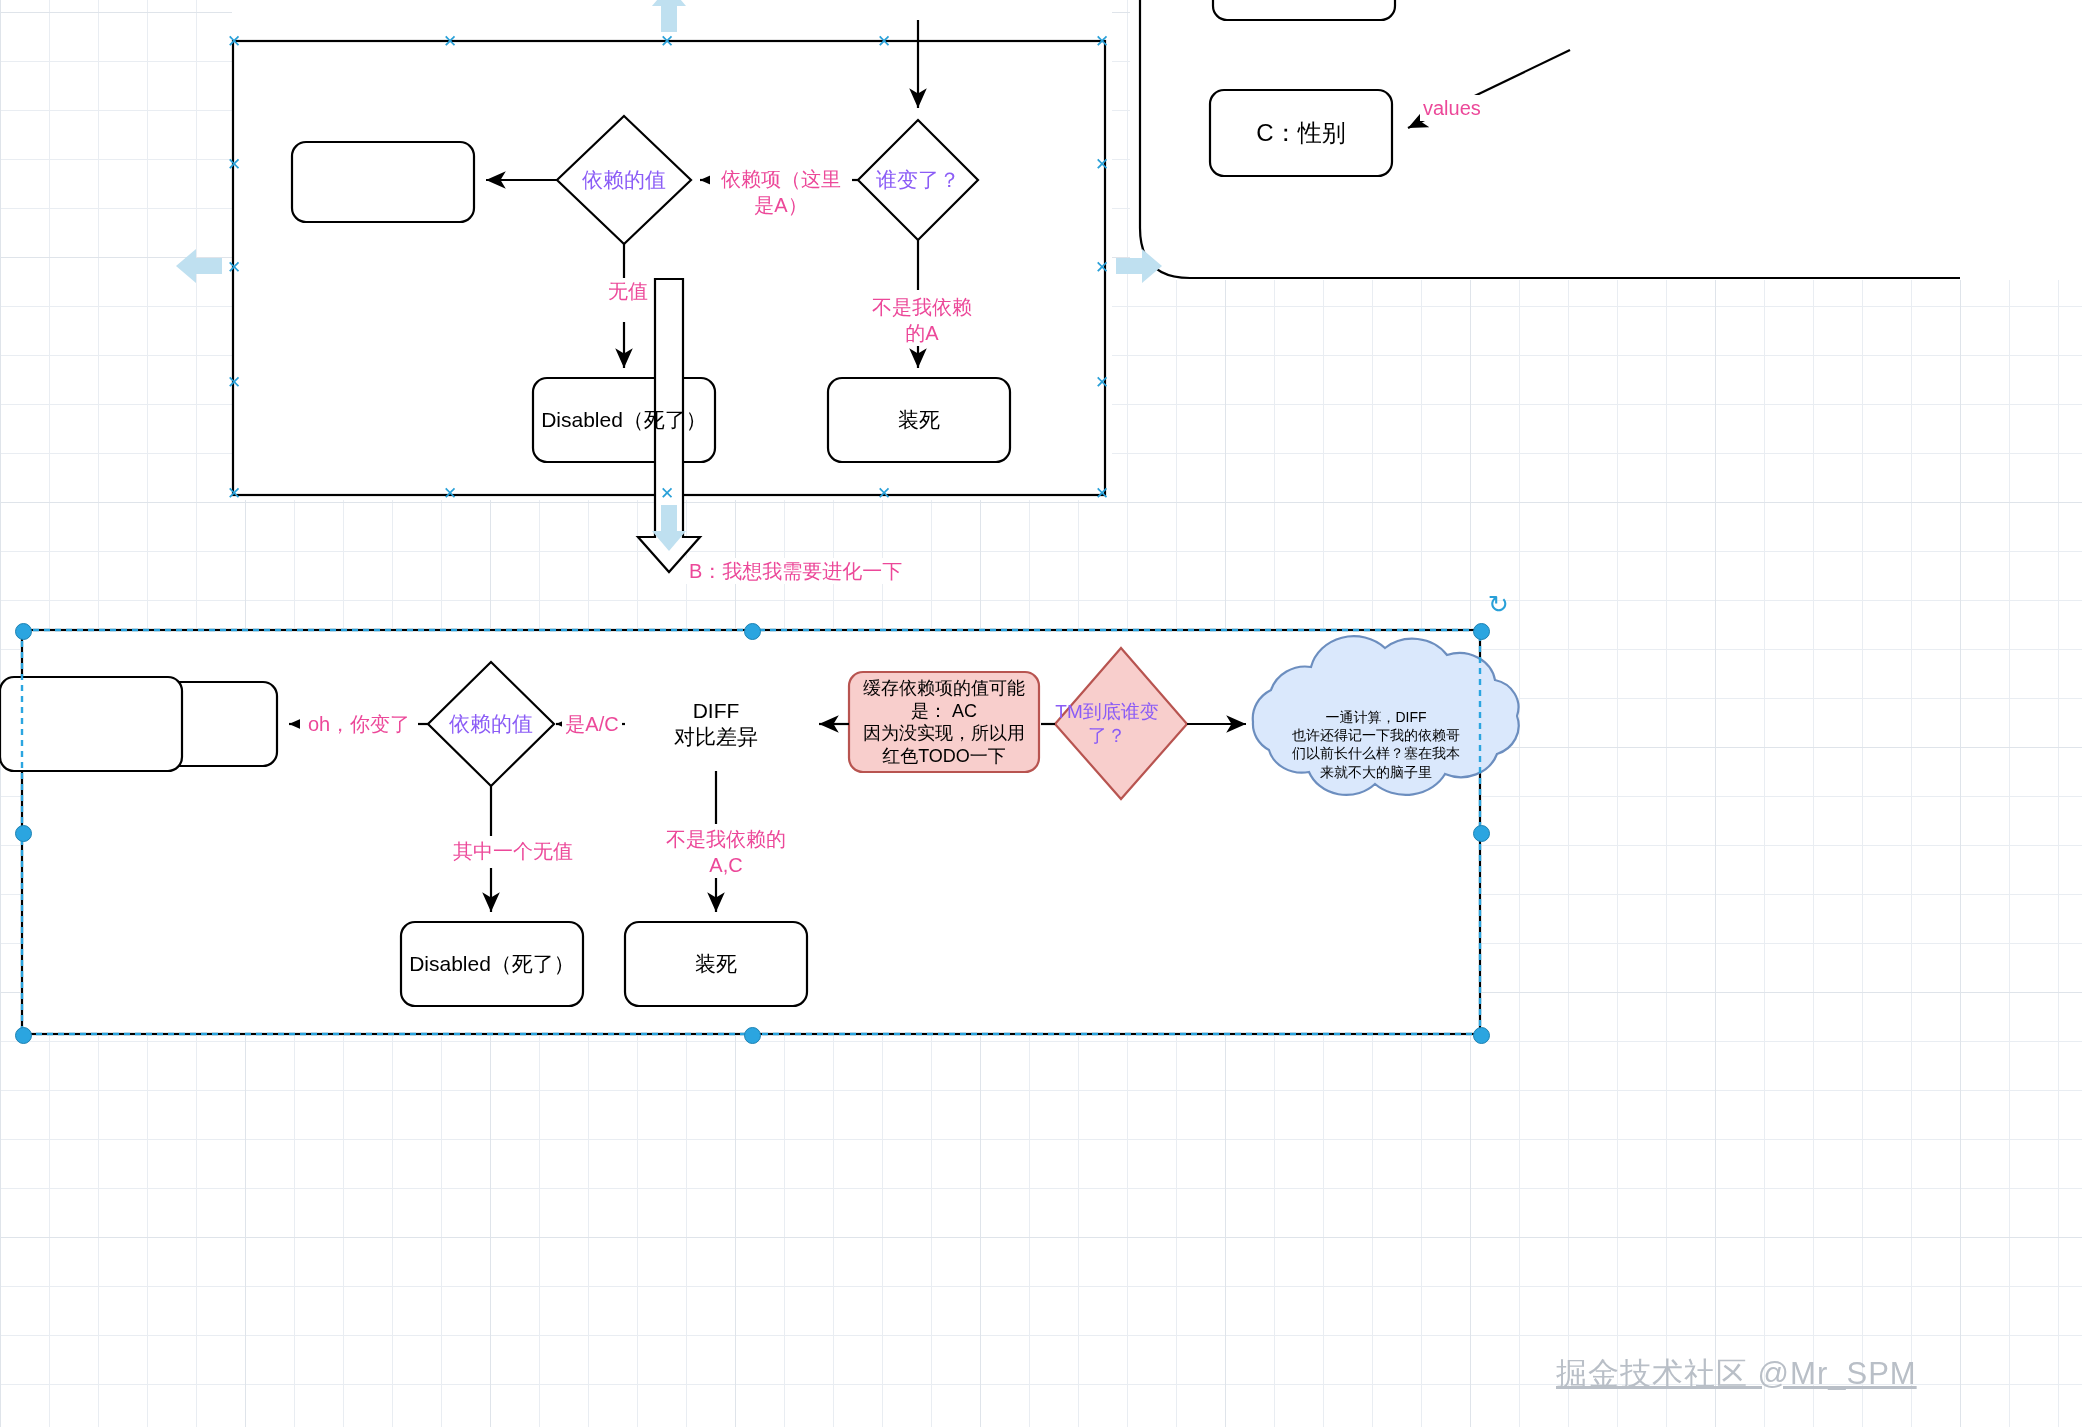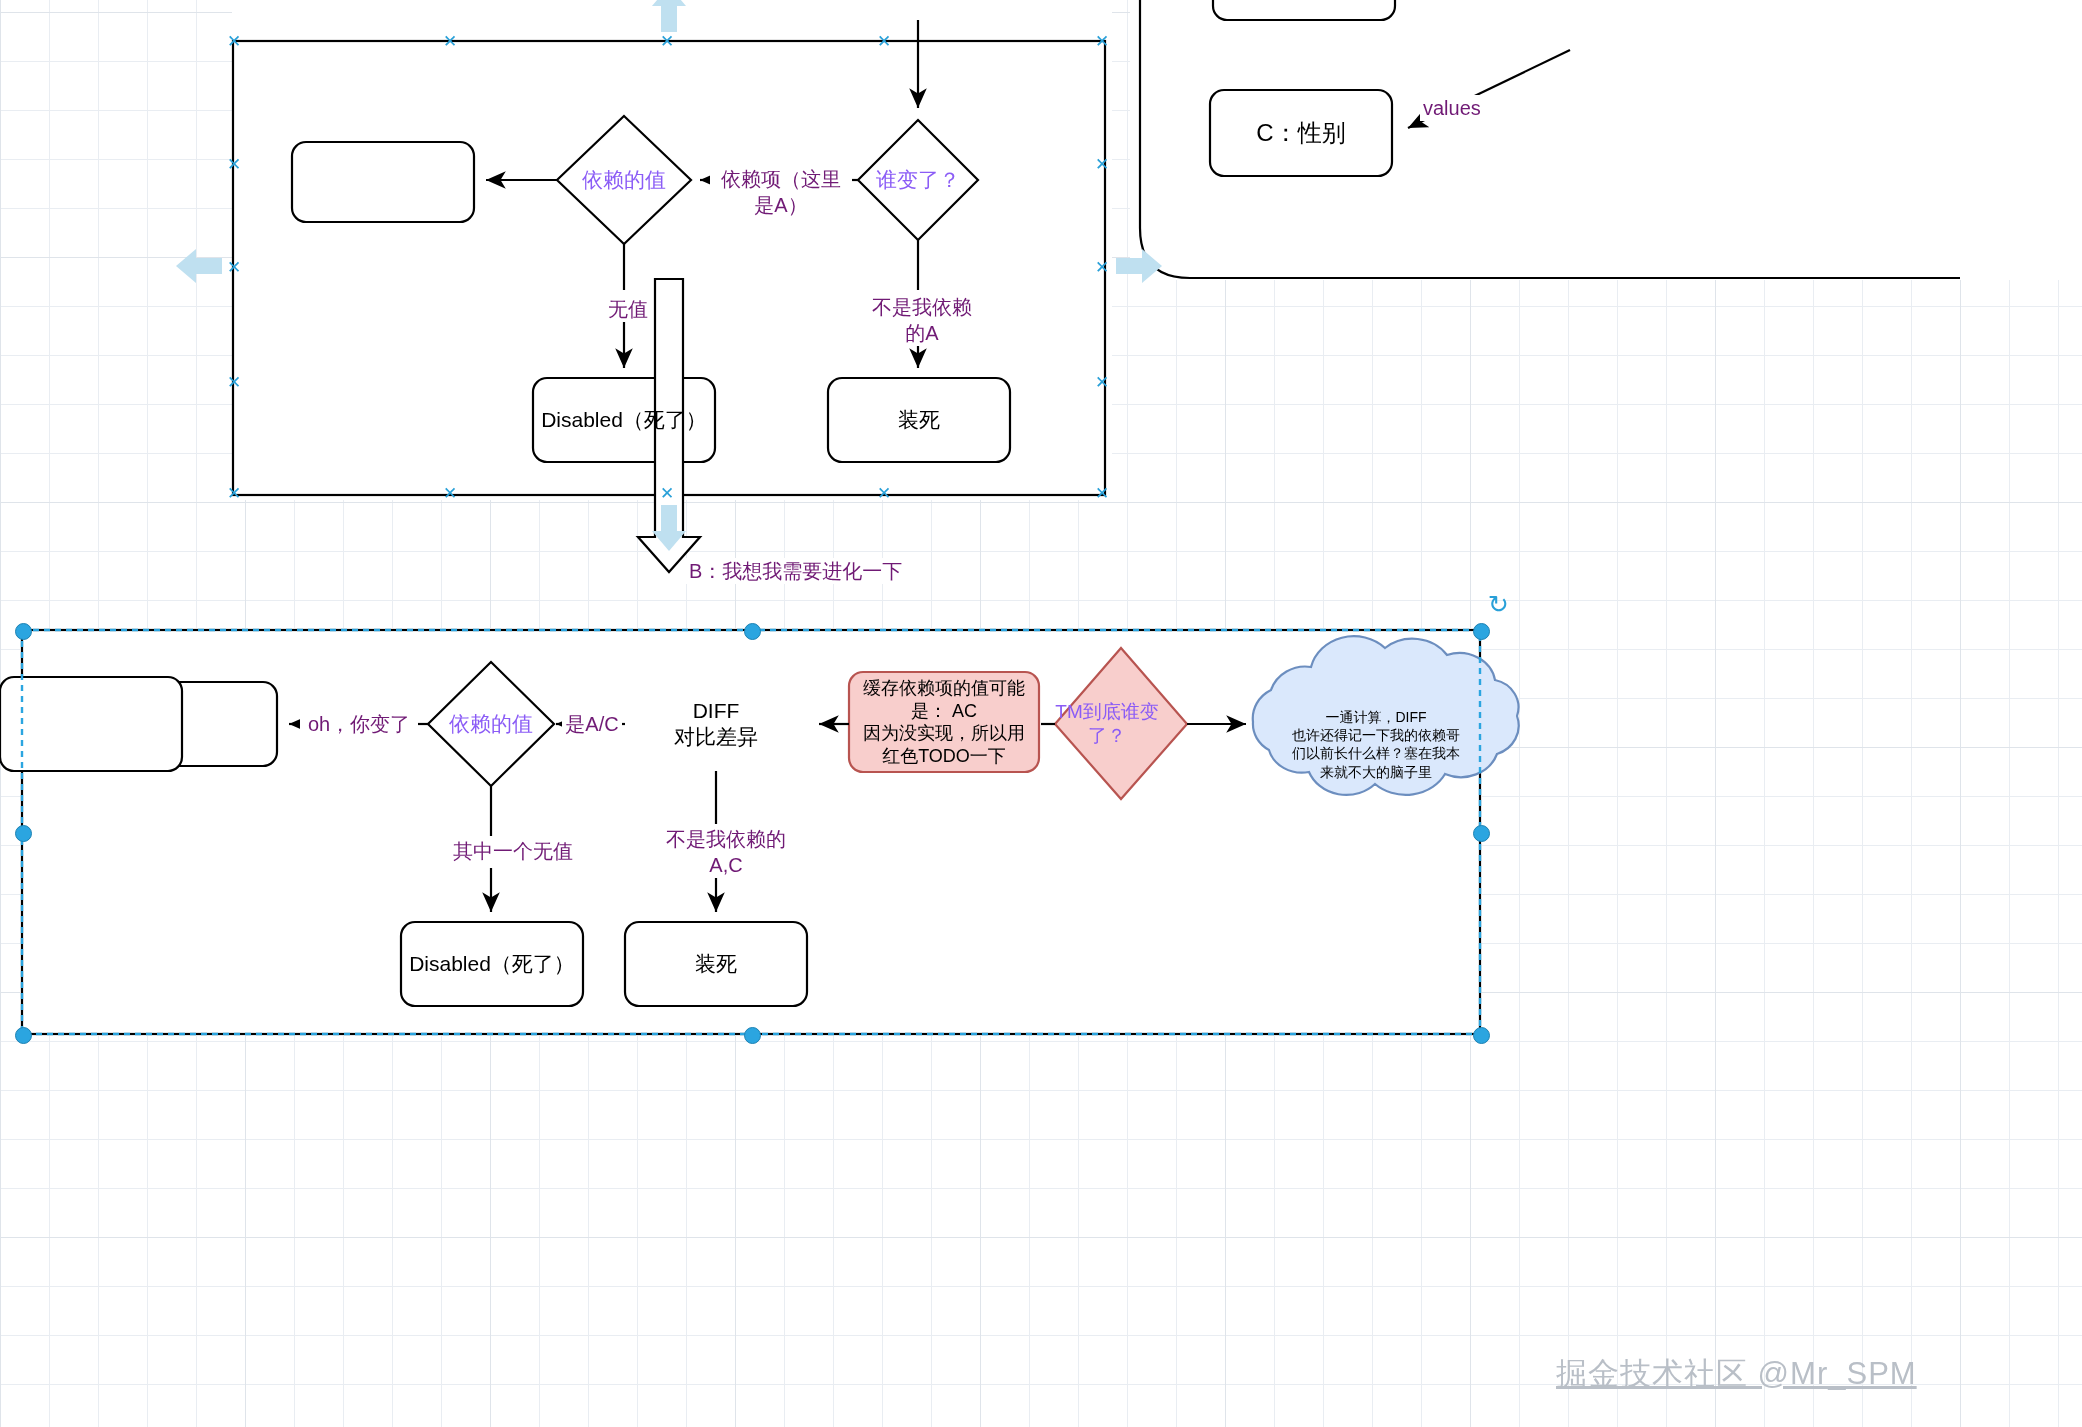--- a/index.html
+++ b/index.html
@@ -52,21 +52,21 @@
     font-size:21px;
   }
   .diamond-wrap{position:absolute;}
   .diamond-txt{
     position:absolute;inset:0;
     display:flex;align-items:center;justify-content:center;
     text-align:center;font-size:21px;color:#8b5cf6;white-space:pre-line;line-height:1.25;
   }
   .edgelabel{
     position:absolute;
-    font-size:20px;color:#701a75;
+    font-size:20px;color:#ec4899;
     background:#ffffff;
     padding:0 3px;
     white-space:pre-line;
     text-align:center;
     line-height:1.3;
   }
   .cloudtxt{
     position:absolute;
     font-size:20px;color:#000;text-align:center;line-height:1.3;white-space:pre-line;
   }
@@ -200,21 +200,21 @@
   <div class="diamond-wrap" style="left:858px;top:120px;width:120px;height:120px;">
     <div class="diamond-txt">谁变了？</div>
   </div>
 
   <div class="node" style="left:533px;top:378px;width:182px;height:84px;font-size:21px;">Disabled（死了）</div>
 
   <div class="node" style="left:828px;top:378px;width:182px;height:84px;font-size:21px;">装死</div>
 
   <div class="edgelabel" style="left:710px;top:166px;width:136px;">依赖项（这里是A）</div>
 
-  <div class="edgelabel" style="left:604px;top:296px;width:42px;">无值</div>
+  <div class="edgelabel" style="left:604px;top:278px;width:42px;">无值</div>
 
   <div class="edgelabel" style="left:860px;top:294px;width:118px;">不是我依赖的A</div>
 
   <div class="node" style="left:1210px;top:90px;width:182px;height:86px;font-size:24px;">C：性别</div>
   <div class="edgelabel" style="left:1420px;top:95px;width:72px;text-align:left;font-size:20px;">values</div>
 
   <div class="edgelabel" style="left:686px;top:558px;width:200px;text-align:left;white-space:nowrap;">B：我想我需要进化一下</div>
 
 
   <div class="diamond-wrap" style="left:428px;top:662px;width:126px;height:124px;">

